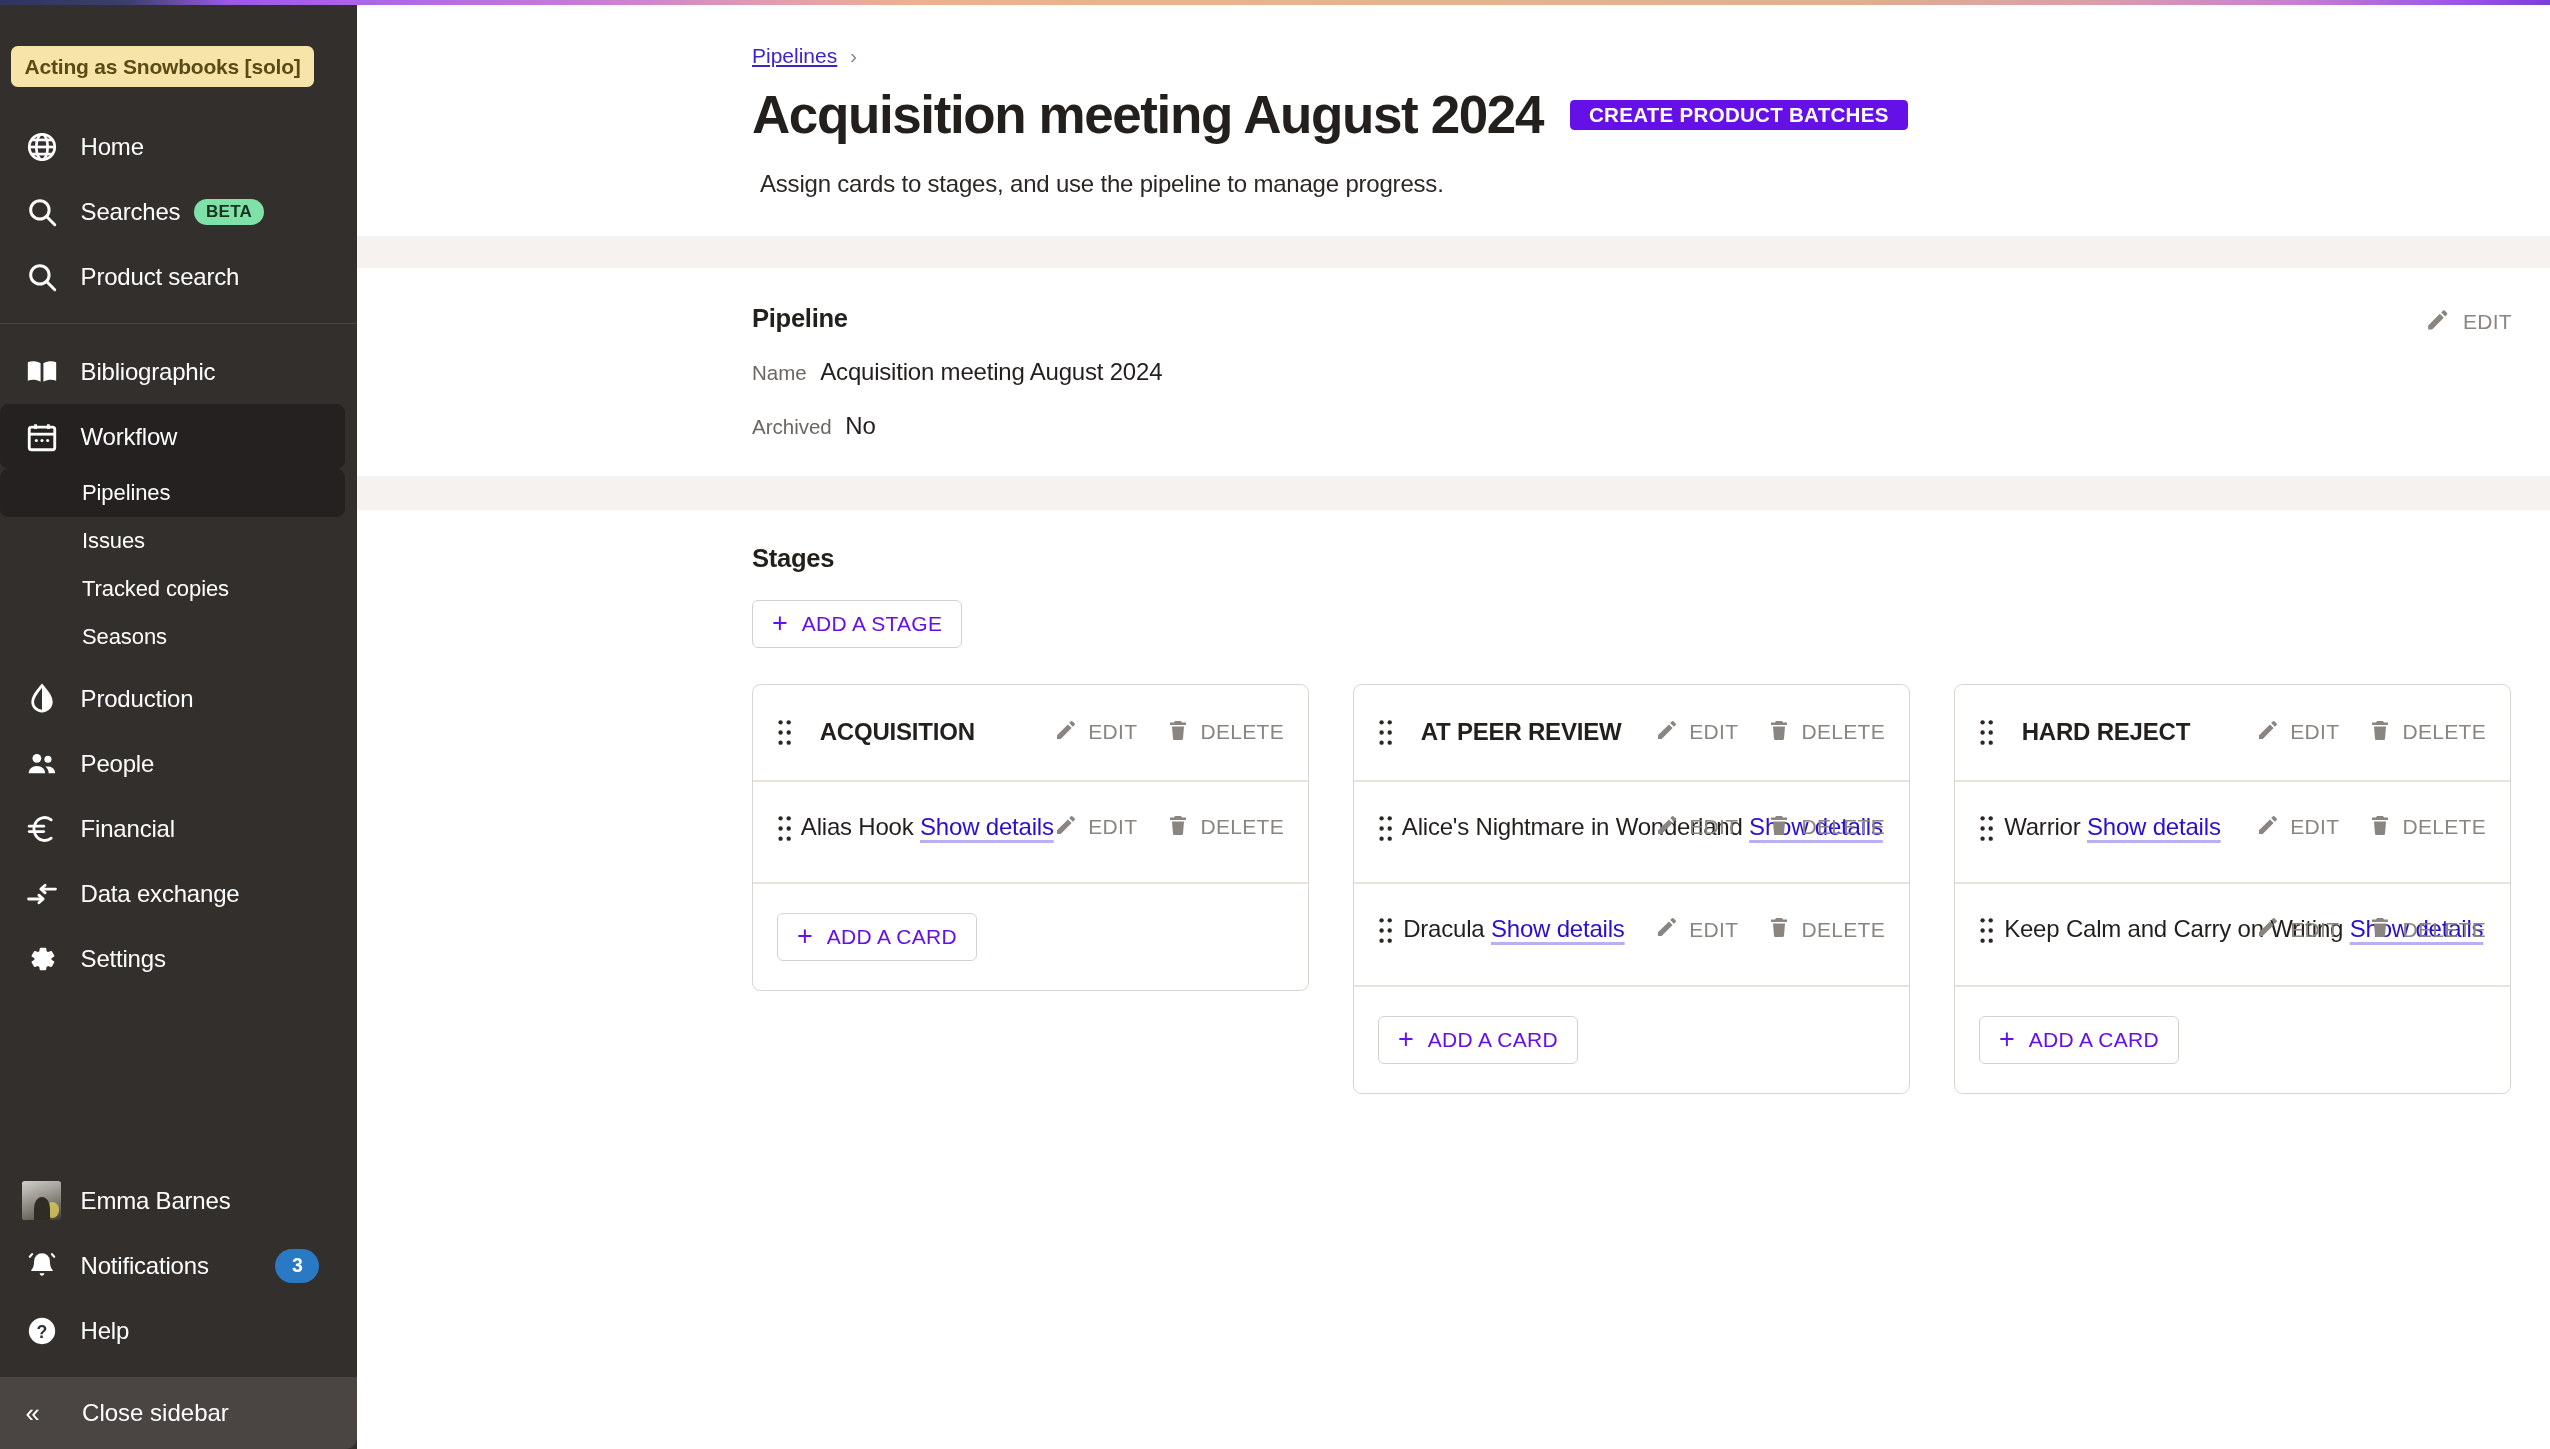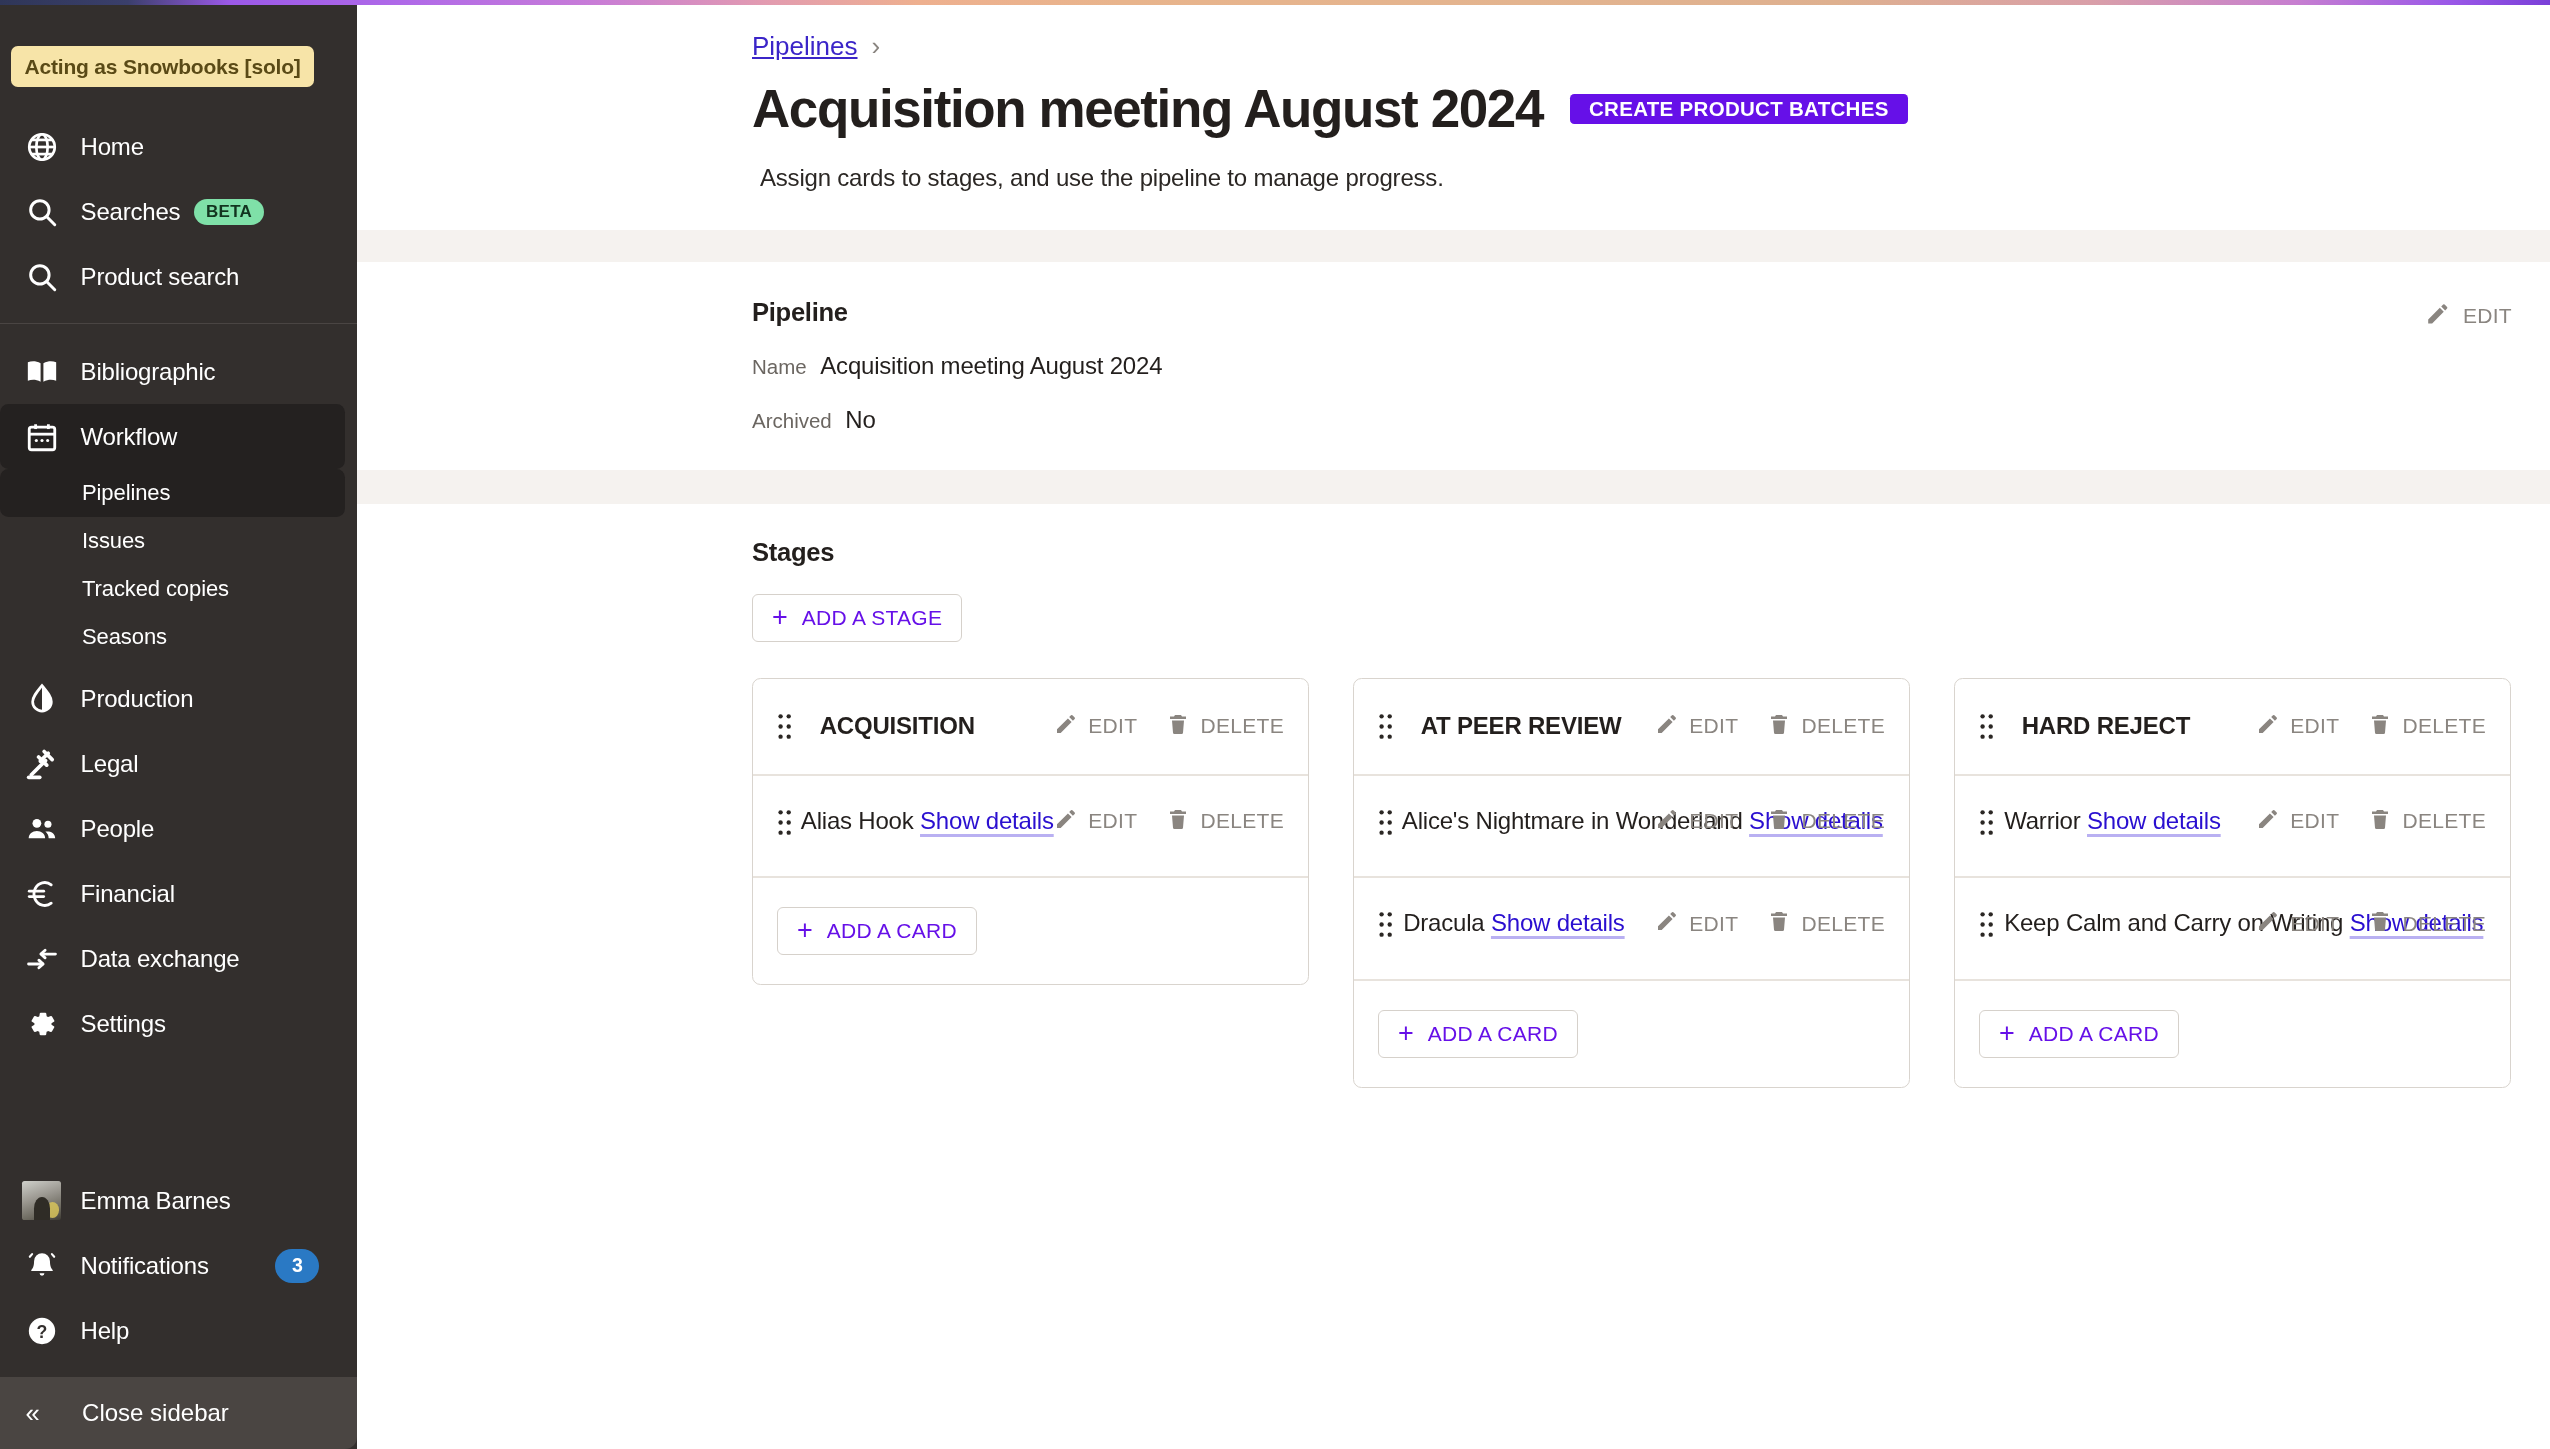--- a/index.html
+++ b/index.html
@@ -98,21 +98,21 @@
     font-size: 24px; font-weight: 500; cursor: pointer;
     border-bottom-right-radius: 12px;
   }
   .close-sidebar .chev { width: 36px; margin-right: 20.5px; font-size: 25.6px; }
 
   
   .main { flex: 1 1 auto; height: 1449px; background: #ffffff; overflow: hidden; position: relative; }
   .band { background: #f5f2ef; height: 32px; width: 100%; }
   .band.tall { height: 34px; }
 
-  .breadcrumb { padding: 31px 0 0 395px; font-size: 26px; }
+  .breadcrumb { padding: 44px 0 0 395px; font-size: 21px; }
   .bc-link { color: #3b25c8; text-decoration: underline; cursor: pointer; }
   .bc-sep { color: #8a8580; margin-left: 6.8px; }
 
   .title-row { display: flex; align-items: center; padding: 19px 0 0 395px; }
   h1.page-title {
     font-size: 53px; font-weight: bold; color: #231f1d;
     letter-spacing: -1.4px; line-height: 1.05; white-space: nowrap;
   }
   .btn-primary {
     margin-left: 27px; background: #6610e8; color: #ffffff;
@@ -256,33 +256,20 @@
       <div class="nav-item">
         <span class="ico">
           <svg width="34" height="34" viewBox="0 0 24 24">
             <path d="M12 2.5c4 5 6.6 8 6.6 11.4A6.6 6.6 0 0 1 12 20.5a6.6 6.6 0 0 1-6.6-6.6C5.4 10.5 8 7.5 12 2.5z" fill="none" stroke="#fff" stroke-width="1.9"></path>
             <path d="M12 3.6v16.6a6.3 6.3 0 0 0 6.2-6.3c0-3.2-2.5-6.1-6.2-10.3z" fill="#fff"></path>
           </svg>
         </span>
         <span class="nav-label">Production</span>
       </div>
 
-      <div class="nav-item">
-        <span class="ico">
-          <svg width="34" height="34" viewBox="0 0 24 24" stroke="#fff" stroke-width="2.6" stroke-linecap="round">
-            <line x1="13.5" y1="3.2" x2="19.2" y2="8.9"></line>
-            <line x1="9.6" y1="7.1" x2="15.3" y2="12.8"></line>
-            <line x1="16.4" y1="4.4" x2="10.8" y2="10"></line>
-            <line x1="3.4" y1="13.2" x2="13.4" y2="3.2" stroke-width="0"></line>
-            <line x1="4.5" y1="19.6" x2="14.5" y2="9.6"></line>
-            <line x1="2.6" y1="21.4" x2="10.4" y2="21.4"></line>
-          </svg>
-        </span>
-        <span class="nav-label">Legal</span>
-      </div>
 
       <div class="nav-item">
         <span class="ico">
           <svg width="34" height="34" viewBox="0 0 24 24" fill="#fff">
             <circle cx="8.4" cy="8" r="3.1"></circle>
               <circle cx="16.2" cy="8.6" r="2.5"></circle>
             <path d="M2.6 18.6c0-3.2 2.6-5.2 5.8-5.2s5.8 2 5.8 5.2z"></path>
             <path d="M14.4 13.8c2.9-.5 6.9.6 6.9 4.8h-4.6c0-1.9-.8-3.6-2.3-4.8z"></path>
           </svg>
         </span>

